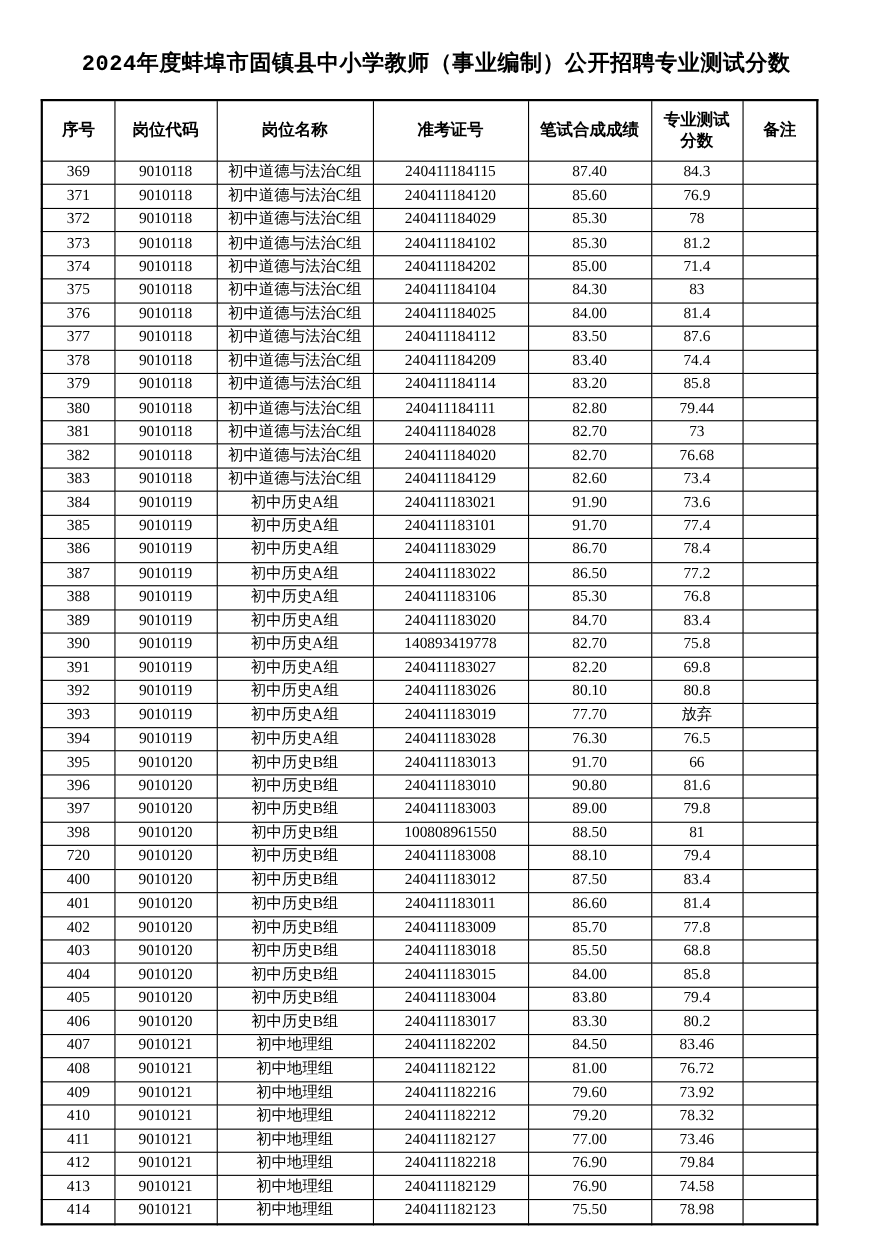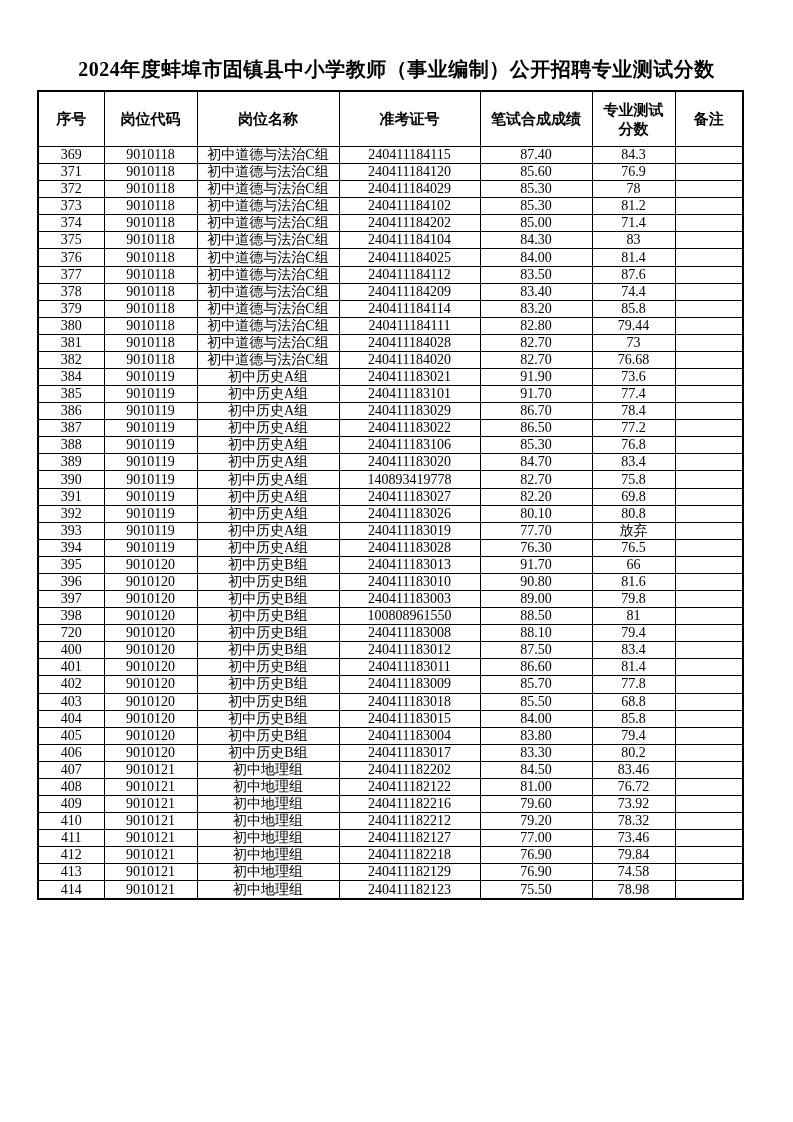--- a/index.html
+++ b/index.html
@@ -10,34 +10,34 @@
     color: #000000;
     font-family: "Liberation Serif", serif;
     position: relative;
     overflow: hidden;
   }
   .title {
     position: absolute;
     left: 0;
     right: 0;
     top: 44px;
-    margin: 12px;
+    margin: 0;
     text-align: center;
     font-size: 20px;
     font-weight: bold;
-    font-family: Liberation Serif, serif;
+    font-family: Liberation Mono, monospace;
     letter-spacing: 0.5px;
     white-space: nowrap;
   }
   .score-table {
     position: absolute;
     left: 37px;
     top: 90px;
     width: 705px;
-    height: 810px;
+    height: 1024px;
     border-collapse: collapse;
     table-layout: fixed;
     border: 2px solid #000000;
   }
   .score-table th, .score-table td {
     border: 1px solid #000000;
     text-align: center;
     vertical-align: middle;
     padding: 0;
     overflow: hidden;
@@ -196,20 +196,29 @@
         <tr>
           <td>382</td>
           <td>9010118</td>
           <td>初中道德与法治C组</td>
           <td>240411184020</td>
           <td>82.70</td>
           <td>76.68</td>
           <td></td>
         </tr>
         <tr>
+          <td>383</td>
+          <td>9010118</td>
+          <td>初中道德与法治C组</td>
+          <td>240411184129</td>
+          <td>82.60</td>
+          <td>73.4</td>
+          <td></td>
+        </tr>
+        <tr>
           <td>384</td>
           <td>9010119</td>
           <td>初中历史A组</td>
           <td>240411183021</td>
           <td>91.90</td>
           <td>73.6</td>
           <td></td>
         </tr>
         <tr>
           <td>385</td>

